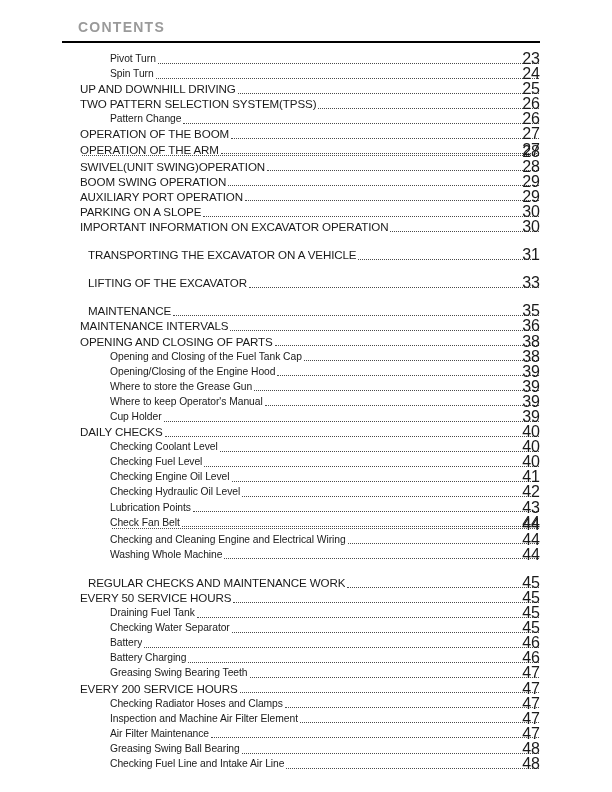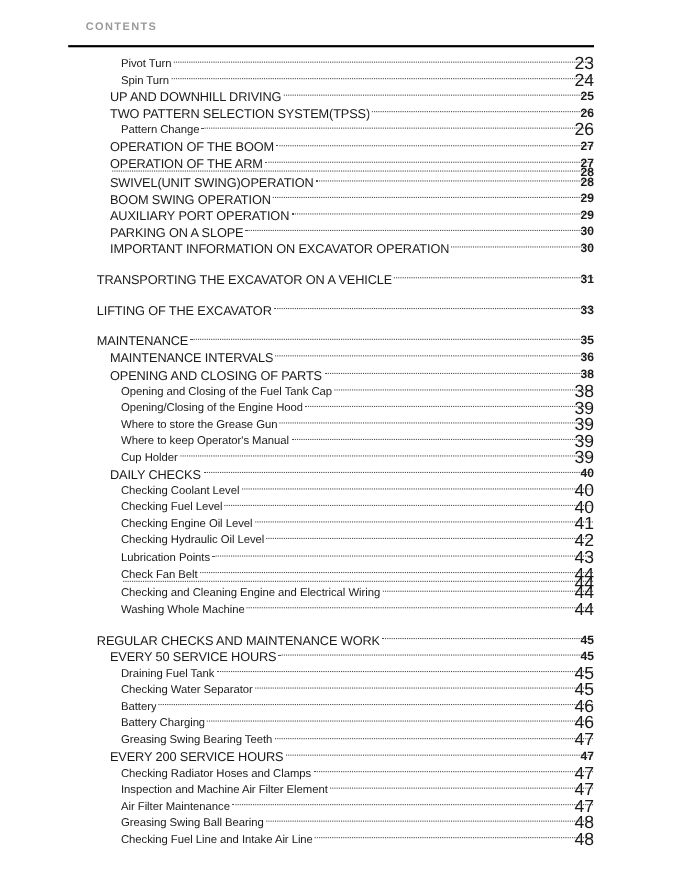--- a/index.html
+++ b/index.html
@@ -26,21 +26,21 @@
   .header {
     position: absolute;
     left: 0;
     top: 0;
     width: 612px;
   }
   .header-label {
     position: absolute;
     left: 78px;
     top: 19px;
-    font-size: 10px;
+    font-size: 14px;
     font-weight: bold;
     letter-spacing: 1.25px;
     color: #9a9a9a;
     white-space: nowrap;
   }
   .header-rule {
     position: absolute;
     left: 62px;
     top: 41px;
     width: 478px;
@@ -51,21 +51,21 @@
   
   .toc {
     position: absolute;
     left: 0;
     top: 51px;
     width: 612px;
   }
 
   .toc-row {
     display: flex;
-    align-items: center;
+    align-items: flex-end;
     width: 100%;
     box-sizing: border-box;
     padding-right: 72px;   
     position: relative;
     line-height: 15.1px;
     white-space: nowrap;
   }
 
   .toc-title {
     flex: 0 1 auto;
@@ -85,35 +85,35 @@
   .toc-page {
     position: absolute;
     right: 72px;
     width: 22px;
     text-align: right;
     font-size: 10.5px;
   }
 
   
   .lvl1 { padding-left: 88px;  }
-  .lvl2 { padding-left: 100px; }
+  .lvl2 { padding-left: 80px; }
   .lvl3 { padding-left: 110px; }
 
   
   .lvl1 .toc-title,
   .lvl2 .toc-title {
     font-size: 11.6px;
     letter-spacing: -0.12px;
   }
   .lvl3 .toc-title {
     font-size: 10.3px;
     letter-spacing: -0.05px;
   }
   .lvl1 .toc-page,
-  .lvl2 .toc-page { font-size: 11px; font-weight: bold; }
+  .lvl2 .toc-page { font-size: 16px; }
   .lvl3 .toc-page { font-size: 16px; }
 
   
   .gap-before { margin-top: 13px; }
 </style>
 </head>
 <body>
 
 <div class="page">
 

